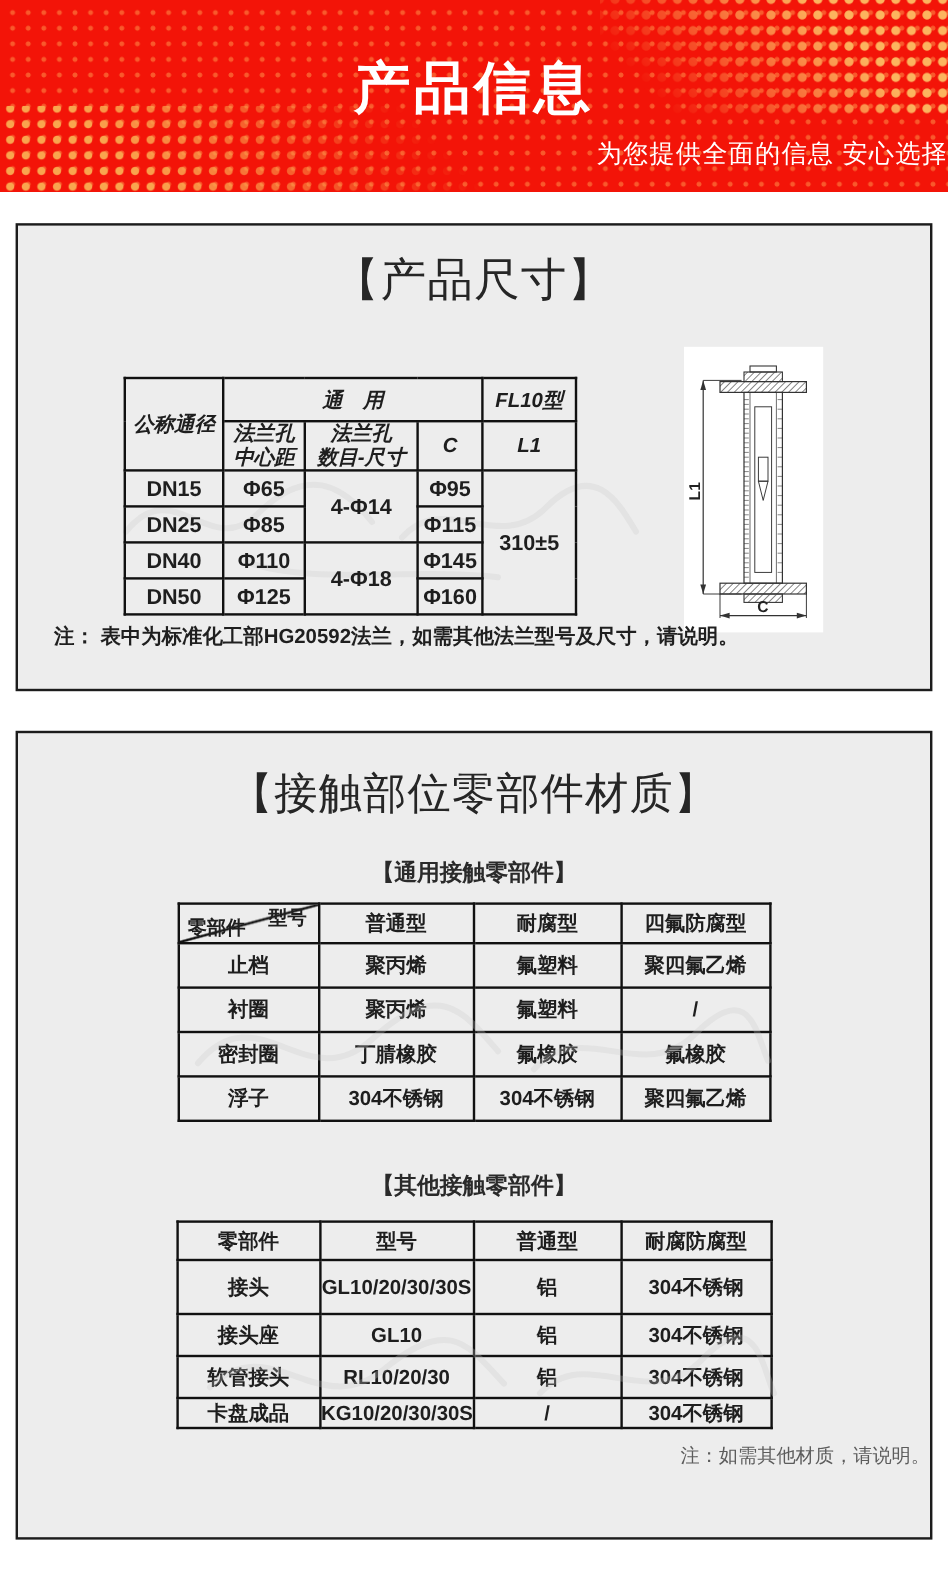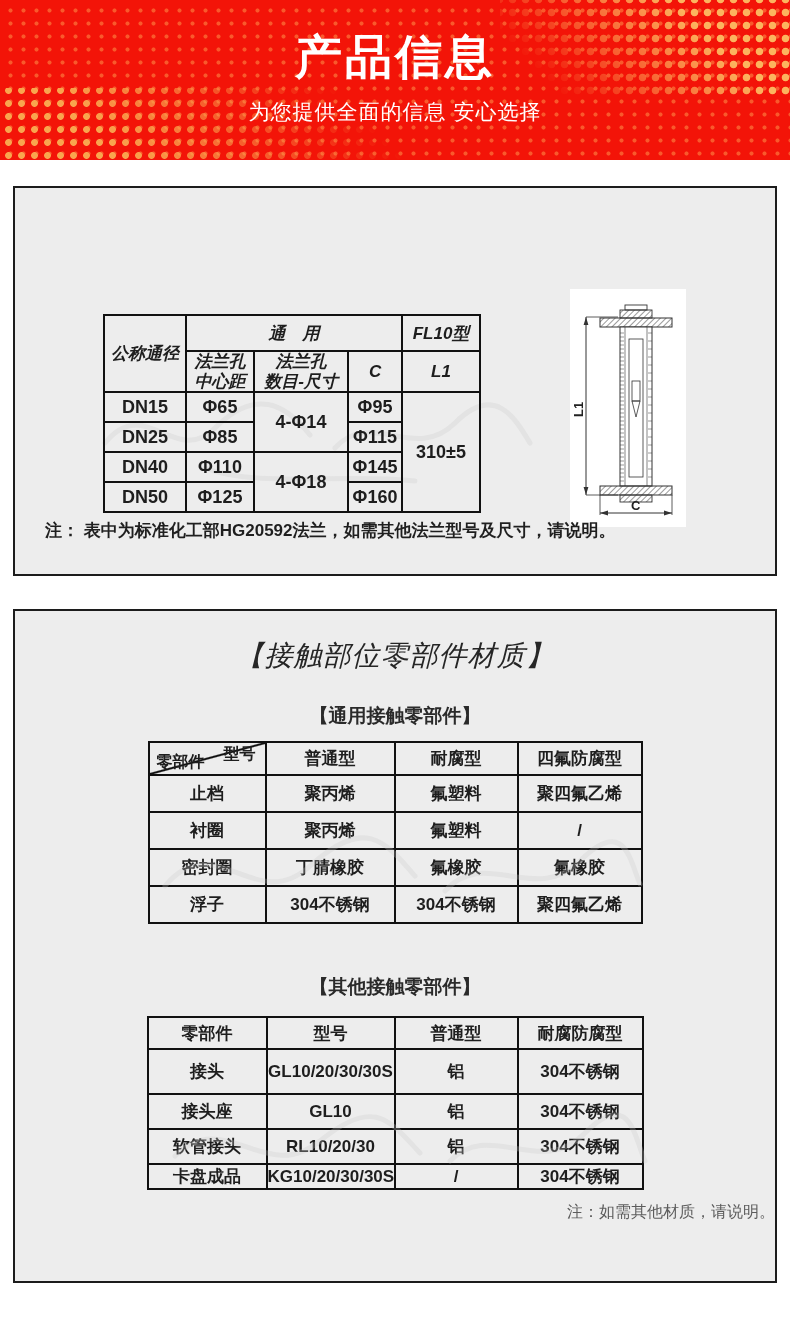--- a/index.html
+++ b/index.html
@@ -26,38 +26,38 @@
             mask-image:linear-gradient(225deg,#000 30%,transparent 85%);
   }
   .dots-bl {
     position:absolute; bottom:0; left:0; width:440px; height:72px;
     background-image:radial-gradient(circle, #f9a54e 3px, transparent 3.8px);
     background-size:13px 13px; background-position:2px 9px;
     -webkit-mask-image:linear-gradient(45deg,#000 25%,transparent 80%);
             mask-image:linear-gradient(45deg,#000 25%,transparent 80%);
   }
   .banner-title {
-    position:relative; z-index:2; text-align:center; padding-top:26px;
+    position:relative; z-index:2; text-align:center; padding-top:42px;
     font-size:47px; font-weight:bold; color:#fff; letter-spacing:3px;
   }
   .banner-sub {
-    position:relative; z-index:2; text-align:center; margin-top:9px;
+    position:relative; z-index:2; text-align:right; margin-top:9px;
     font-size:21px; color:#fff; letter-spacing:1px;
   }
 
   
   .panel {
     margin:0 13px; background:#ededed; border:2px solid #1c1c1c; position:relative;
     overflow:hidden;
   }
   .panel-1 { margin-top:26px; height:390px; }
   .panel-2 { margin-top:33px; height:674px; }
   .sec-title { text-align:center; font-size:38px; font-weight:500; color:#262626; letter-spacing:1px; }
   .panel-1 .sec-title { position:absolute; left:0; right:0; top:20px; }
-  .panel-2 .sec-title { font-size:28px; margin-top:26px;font-style:italic; }
+  .panel-2 .sec-title { font-size:36px; margin-top:26px; }
   .sub-title { text-align:center; font-size:19px; font-weight:bold; color:#2a2a2a; }
 
   
   table { border-collapse:collapse; table-layout:fixed; }
   td, th {
     border:2px solid #111; text-align:center; vertical-align:middle;
     font-weight:bold; color:#1e1e1e; padding:0; overflow:hidden;
   }
   .pre { white-space:pre-line; line-height:1.15; }
 
@@ -78,21 +78,21 @@
   .diag .corner-top { position:absolute; top:1px; right:9px; font-size:16px; }
   .diag .corner-bottom { position:absolute; bottom:1px; left:7px; font-size:16px; }
 
   
   .note-1 {
     position:absolute; left:30px; top:331px;
     font-size:17px; font-weight:bold; color:#1f1f1f;
   }
   .note-2 { text-align:right; margin-top:12px; font-size:16px; color:#5c5c5c; }
 
-  .mt-other { margin-top:50px; }
+  .mt-other { margin-top:40px; }
 
   
   .diagram-box {
     position:absolute; right:89px; top:101px; width:116px; height:238px;
     background:#ffffff;
   }
   .diagram-box svg { display:block; width:100%; height:100%; }
 
   
   .watermark { position:absolute; pointer-events:none; opacity:.5; }
@@ -105,20 +105,21 @@
 
 <header class="banner">
   <div class="dots-base"></div>
   <div class="dots-tr"></div>
   <div class="dots-bl"></div>
   <div class="banner-title">产品信息</div>
   <div class="banner-sub">为您提供全面的信息 安心选择</div>
 </header>
 
 <section class="panel panel-1">
+  <h2 class="sec-title">【产品尺寸】</h2>
 
   <svg class="watermark wm-1" width="460" height="120" viewBox="0 0 460 120">
     <g fill="none" stroke="#c9c9c9" stroke-width="5" stroke-linecap="round" opacity=".55">
       <path d="M20 70 C 60 20, 90 95, 130 55 S 200 30, 225 62"></path>
       <path d="M250 75 C 285 35, 330 90, 370 50 S 430 45, 445 70"></path>
       <path d="M120 95 C 170 115, 260 100, 330 108"></path>
     </g>
   </svg>
 
   <table class="dims-table">

